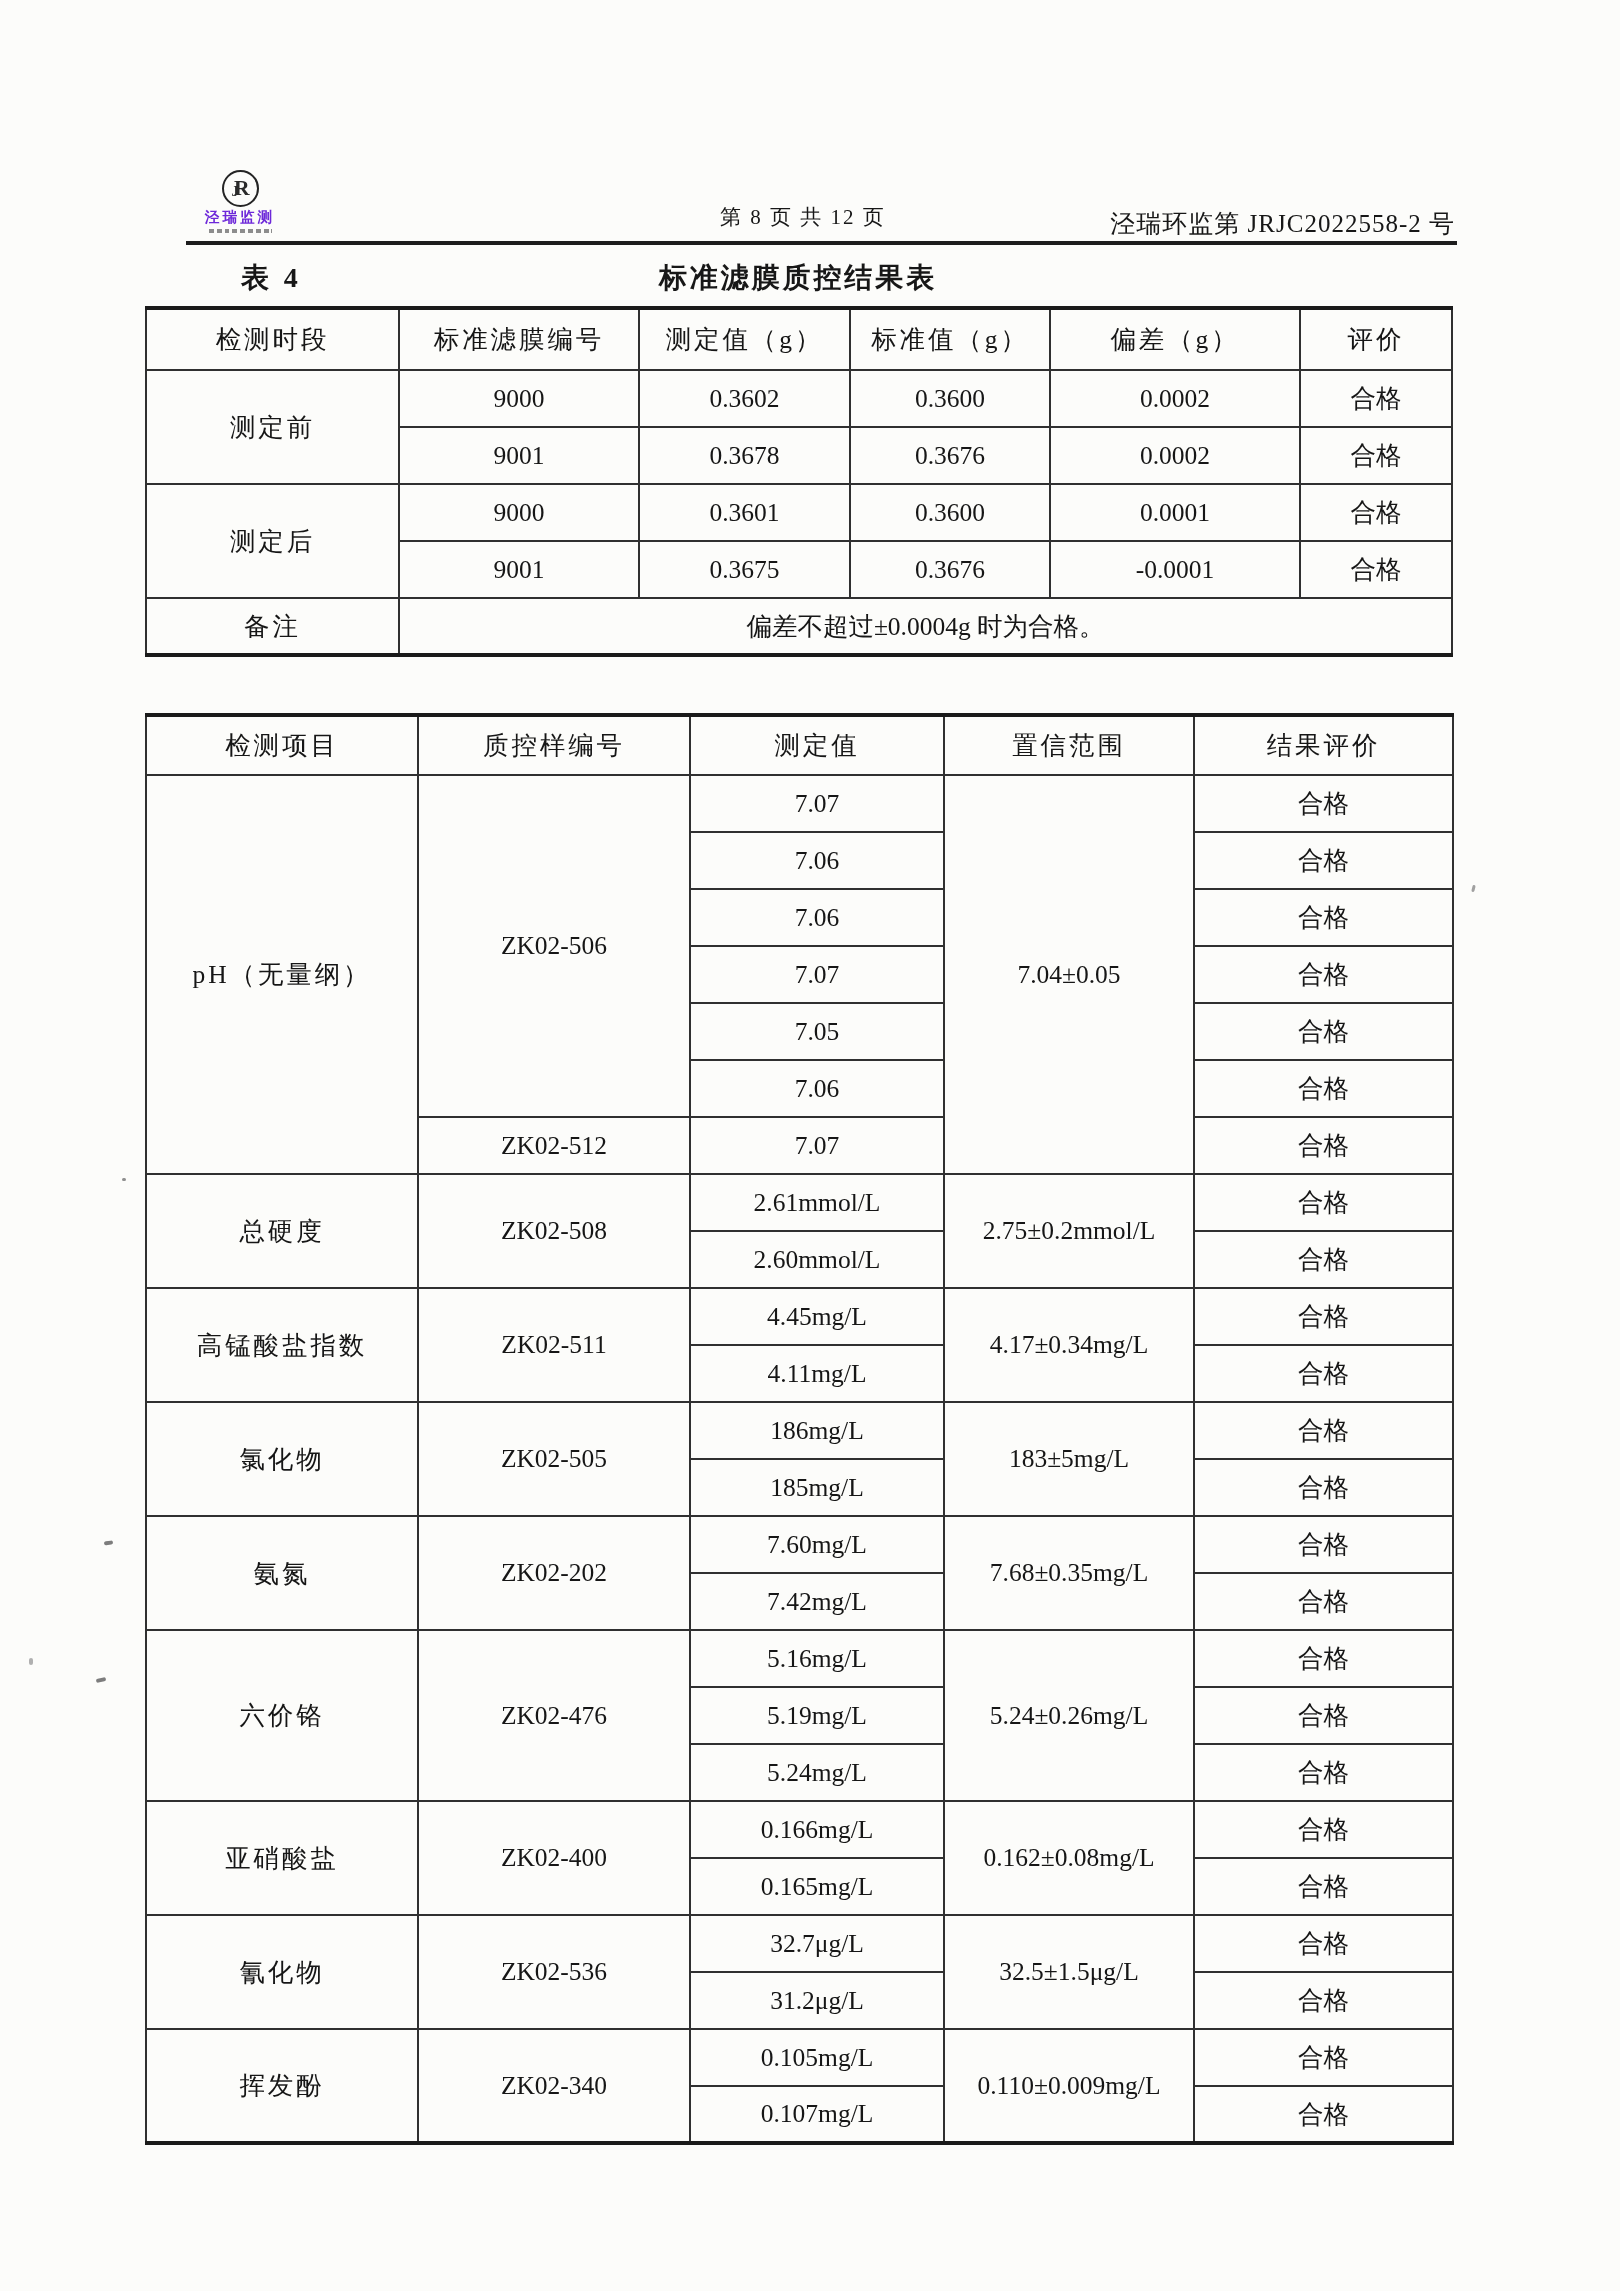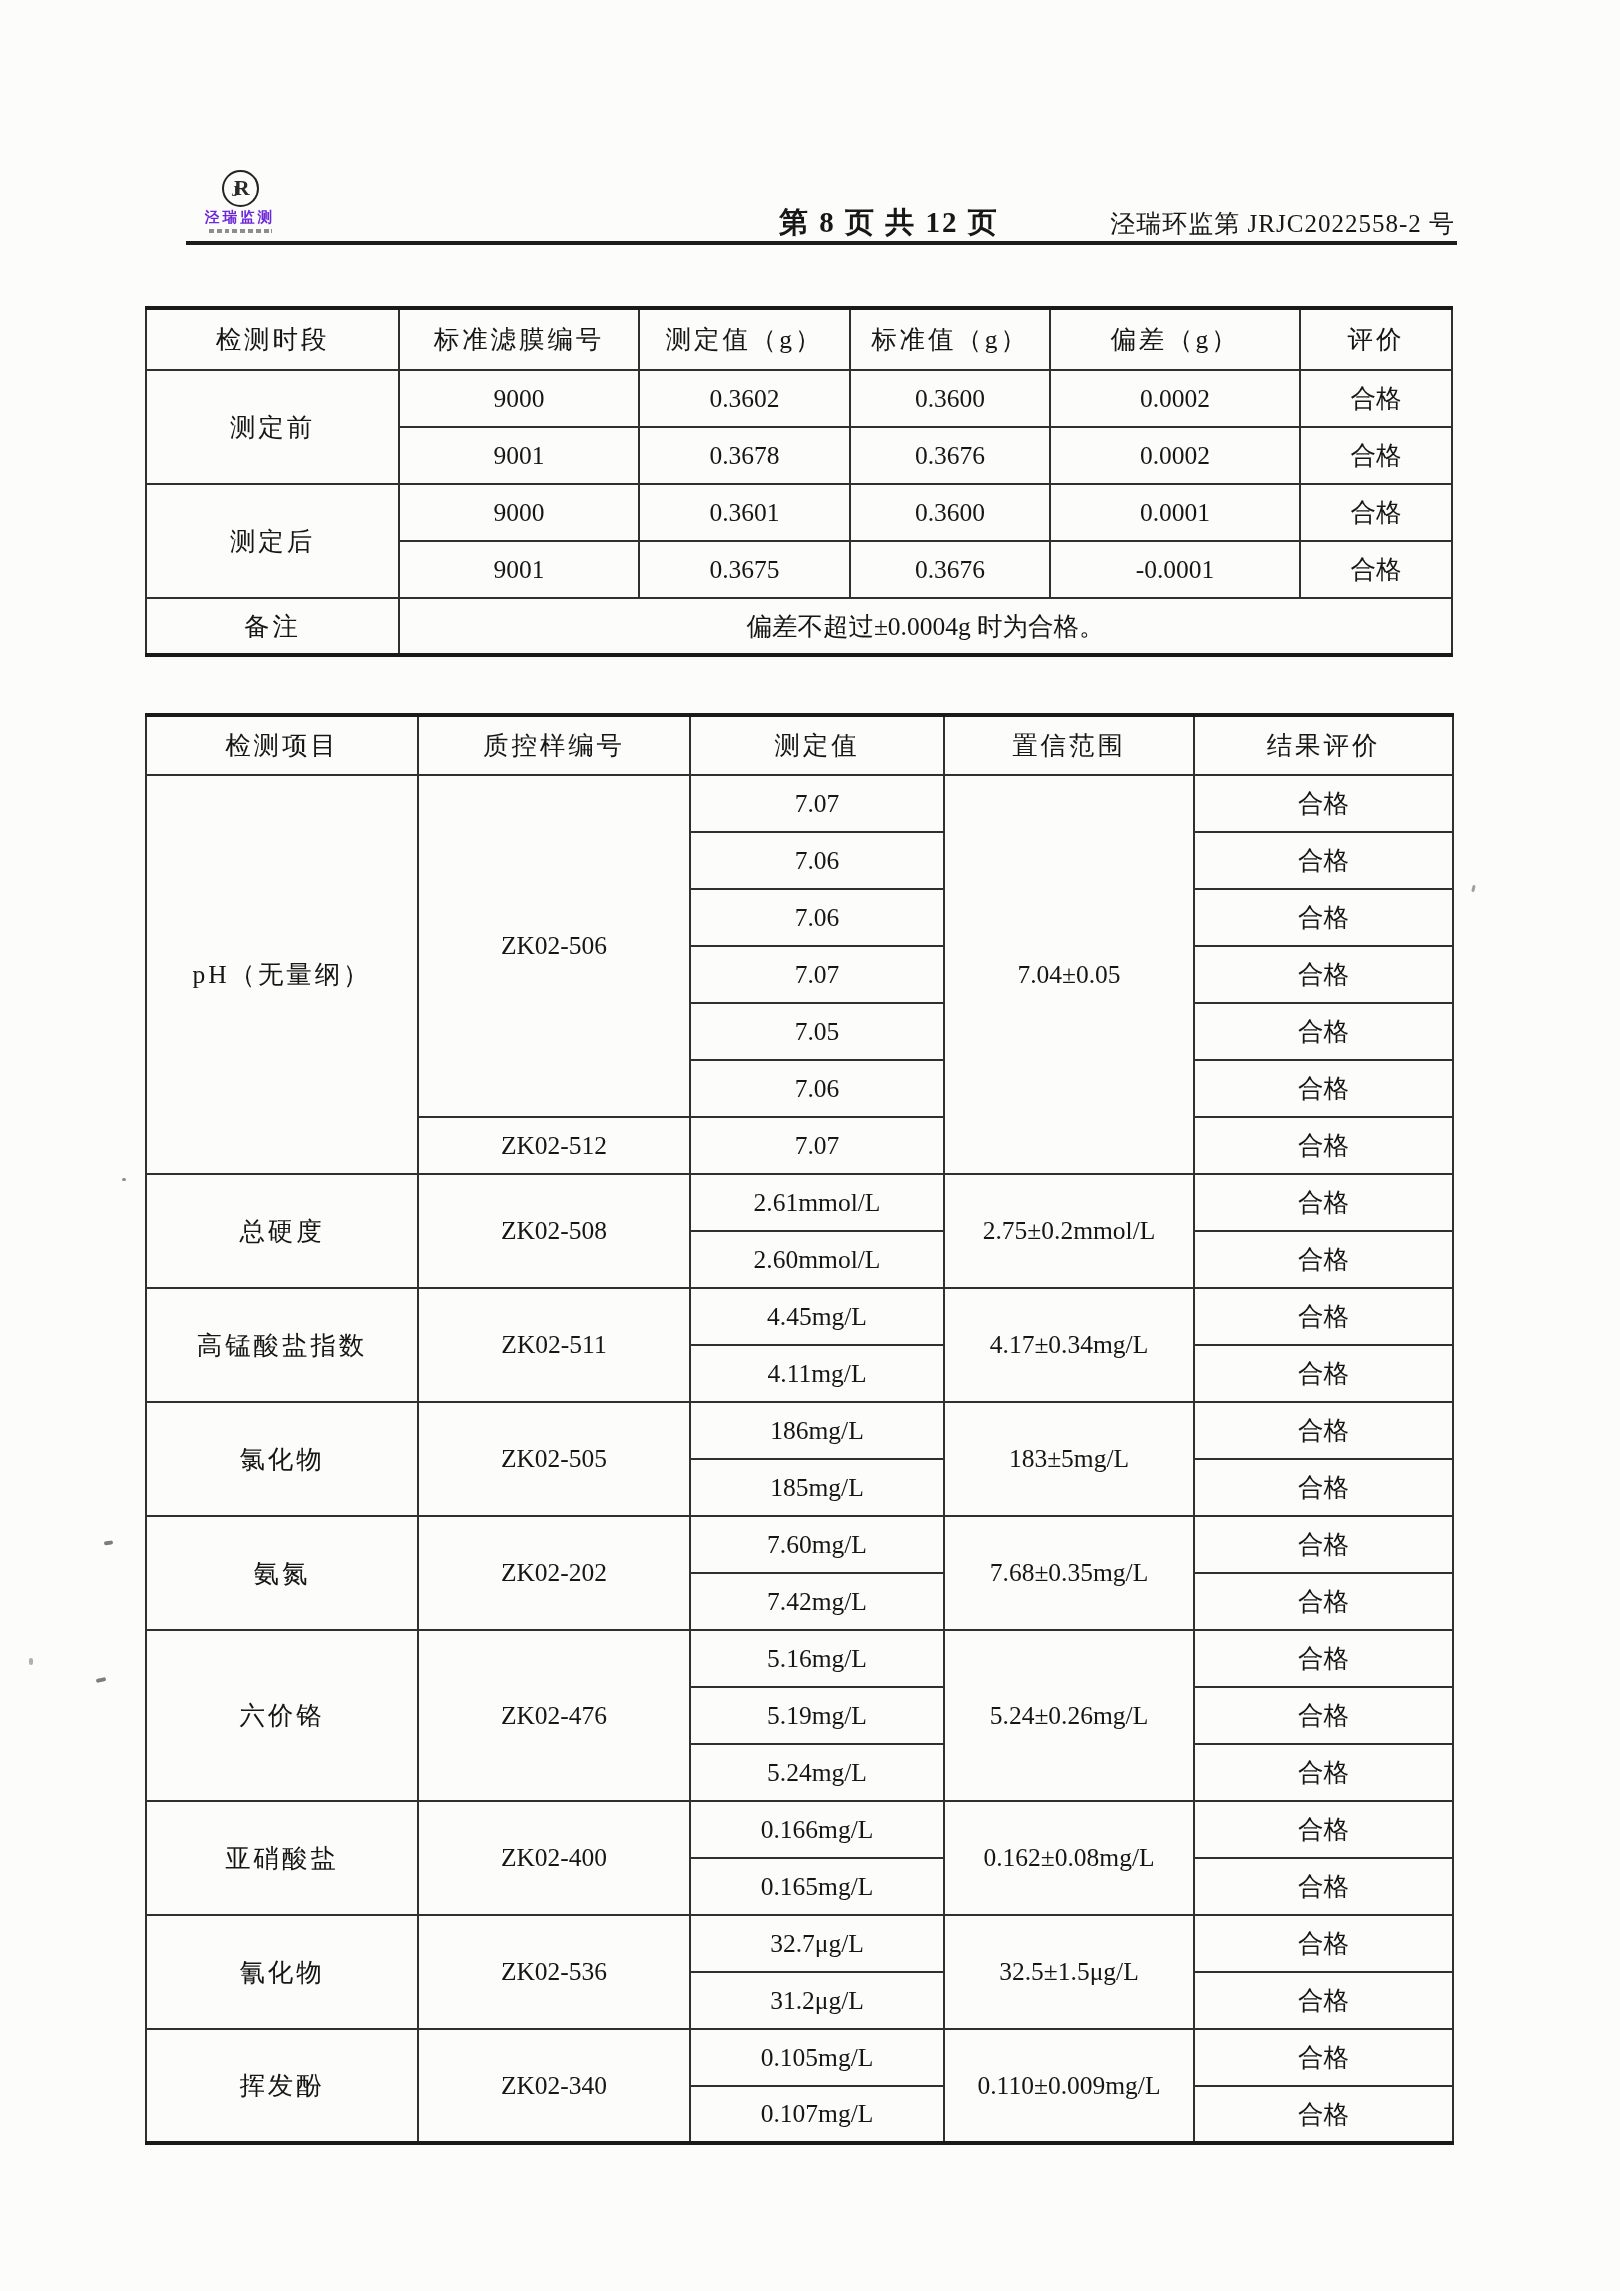--- a/index.html
+++ b/index.html
@@ -23,21 +23,21 @@
   .logo-r{font-size:21.6px;color:#2a2a2a;}
   .logo-name{
     position:absolute;left:194px;top:208px;width:92px;text-align:center;
     font-size:14.7px;font-weight:bold;letter-spacing:2.9px;color:#6d28d9;
     font-family:"Liberation Sans","DejaVu Sans",sans-serif;
   }
   .logo-sub{
     position:absolute;left:209px;top:229px;width:63px;height:3.9px;
     background:repeating-linear-gradient(90deg,#8d8d8d 0 4.9px,transparent 4.9px 7.8px);
   }
-  .page-info{position:absolute;left:779px;top:203px;font-size:29px;letter-spacing:2px;font-weight:bold;}
+  .page-info{position:absolute;left:720px;top:203px;font-size:21px;letter-spacing:2px;}
   .doc-number{position:absolute;right:165px;top:207px;font-size:25px;letter-spacing:1px;}
   .header-rule{position:absolute;left:186px;top:241px;width:1271px;height:3.9px;background:#1d1d1d;}
   
   .titlebar{position:absolute;left:145px;width:1306px;height:41px;font-size:28px;font-weight:bold;}
   .titlebar .tlabel{position:absolute;left:96px;top:0;letter-spacing:3.9px;}
   .titlebar .ttitle{position:absolute;left:0;right:0;top:0;text-align:center;letter-spacing:2.9px;}
   #t4bar{top:259px;}
   #t5bar{top:665px;}
   
   table{
@@ -73,20 +73,24 @@
   <div class="logo-circle">
     <span class="logo-j">J</span>
       <span class="logo-r">R</span>
   </div>
   <div class="logo-name">泾瑞监测</div>
   <div class="logo-sub"></div>
   <div class="page-info">第 8 页 共 12 页</div>
   <div class="doc-number">泾瑞环监第 JRJC2022558-2 号</div>
   <div class="header-rule"></div>
 
+  <div class="titlebar" id="t4bar">
+    <span class="tlabel">表 4</span>
+    <span class="ttitle">标准滤膜质控结果表</span>
+  </div>
 
   <table id="table4">
     <colgroup>
       <col style="width:253px">
         <col style="width:240px">
         <col style="width:211px">
       <col style="width:200px">
         <col style="width:250px">
         <col style="width:152px">
     </colgroup>

